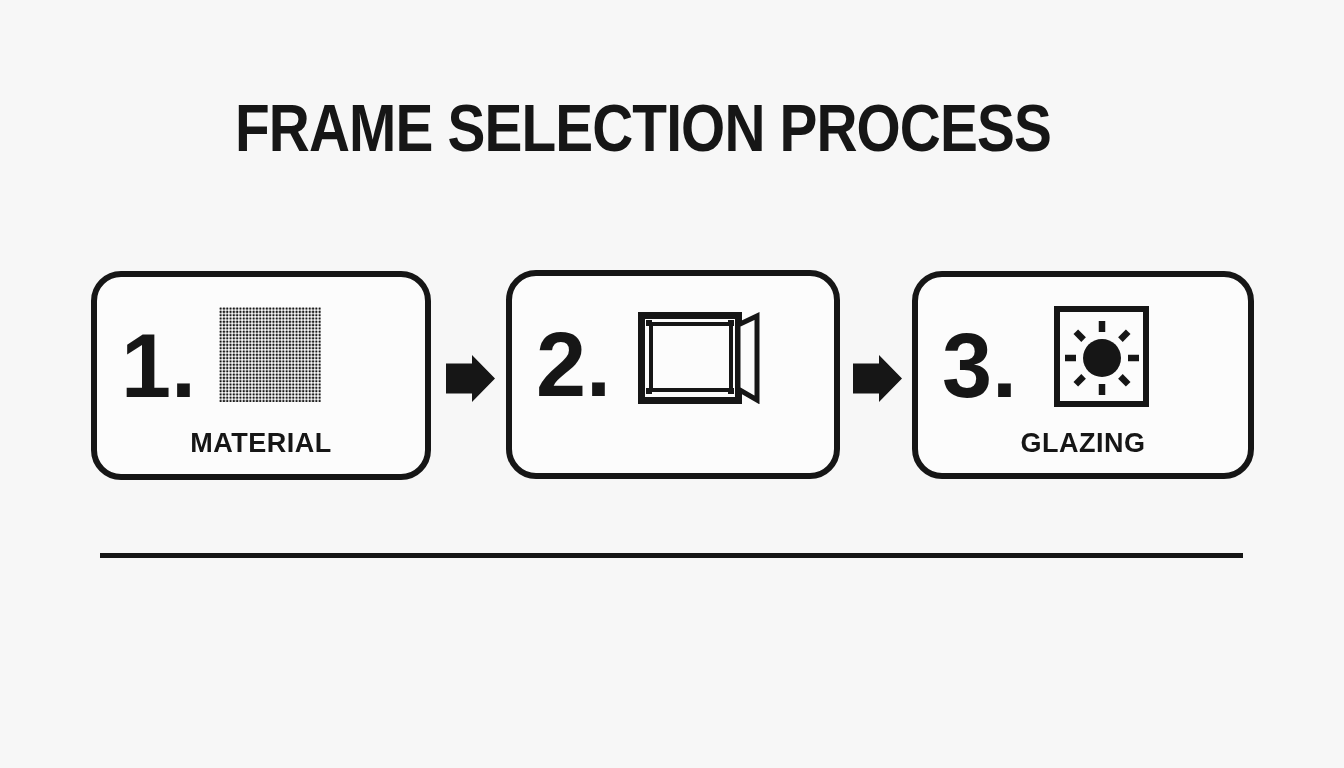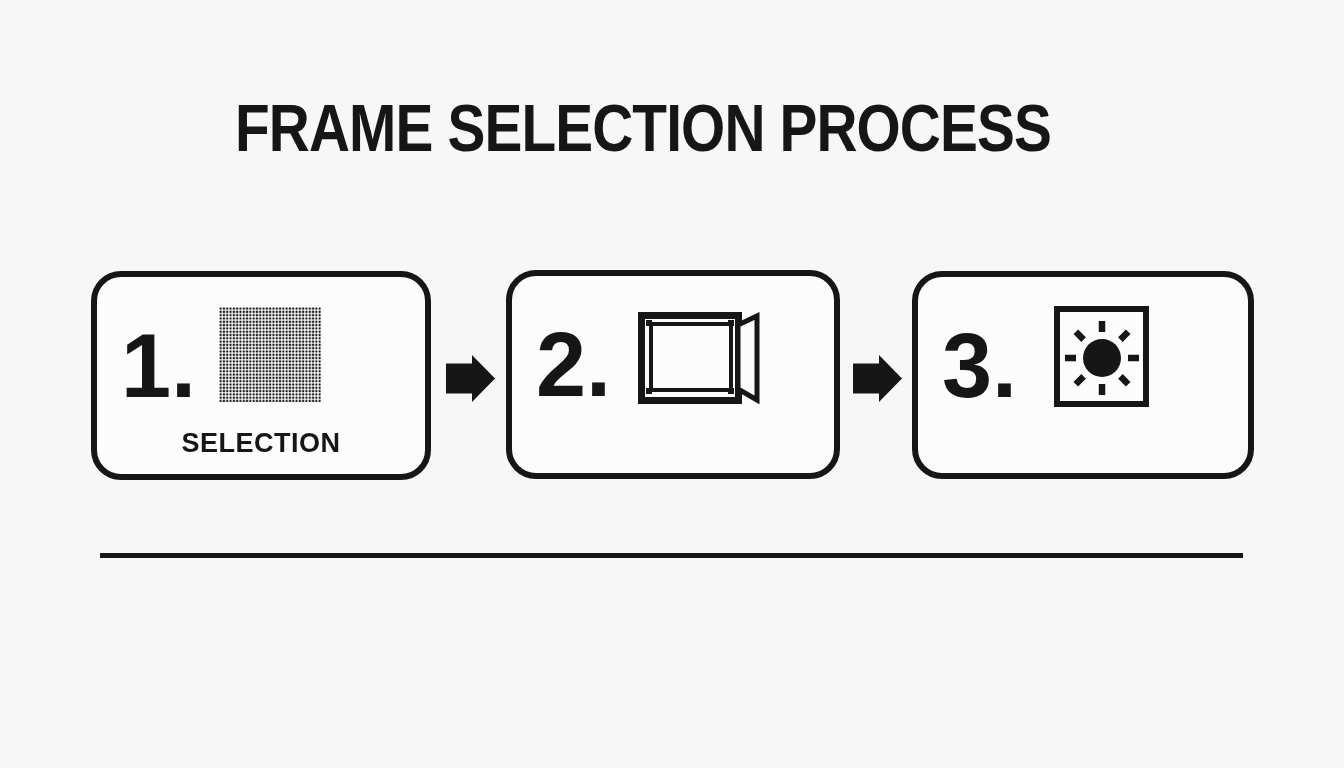--- a/index.html
+++ b/index.html
@@ -98,21 +98,21 @@
     <div class="step-icon">
       <svg width="102" height="95" viewBox="0 0 102 95">
         <defs>
           <pattern id="dotgrid" width="3.3" height="3.3" patternUnits="userSpaceOnUse">
             <circle cx="1.65" cy="1.65" r="1.2" fill="#161616"></circle>
           </pattern>
         </defs>
         <rect x="0" y="0" width="102" height="95" fill="url(#dotgrid)"></rect>
       </svg>
     </div>
-    <div class="step-label">SELECTION</div>
+    <div class="step-label">MATERIAL</div>
   </div>
 
   <svg class="arrow a1" viewBox="0 0 49 47">
     <path d="M0 8.5 H26 V0 L49 23.5 L26 47 V38.5 H0 Z" fill="#161616"></path>
   </svg>
 
   <div class="step-box s2">
     <div class="step-number">2.</div>
     <div class="step-icon">
       <svg width="124" height="92" viewBox="0 0 124 92">
@@ -142,17 +142,18 @@
           <line x1="48" y1="78" x2="48" y2="89"></line>
           <line x1="74" y1="52" x2="85" y2="52"></line>
           <line x1="11" y1="52" x2="22" y2="52"></line>
           <line x1="66.4" y1="33.6" x2="74.2" y2="25.8"></line>
           <line x1="21.8" y1="78.2" x2="29.6" y2="70.4"></line>
           <line x1="66.4" y1="70.4" x2="74.2" y2="78.2"></line>
           <line x1="21.8" y1="25.8" x2="29.6" y2="33.6"></line>
         </g>
       </svg>
     </div>
+    <div class="step-label">GLAZING</div>
   </div>
 
   <div class="divider"></div>
 
 </div>
 
 </body></html>

